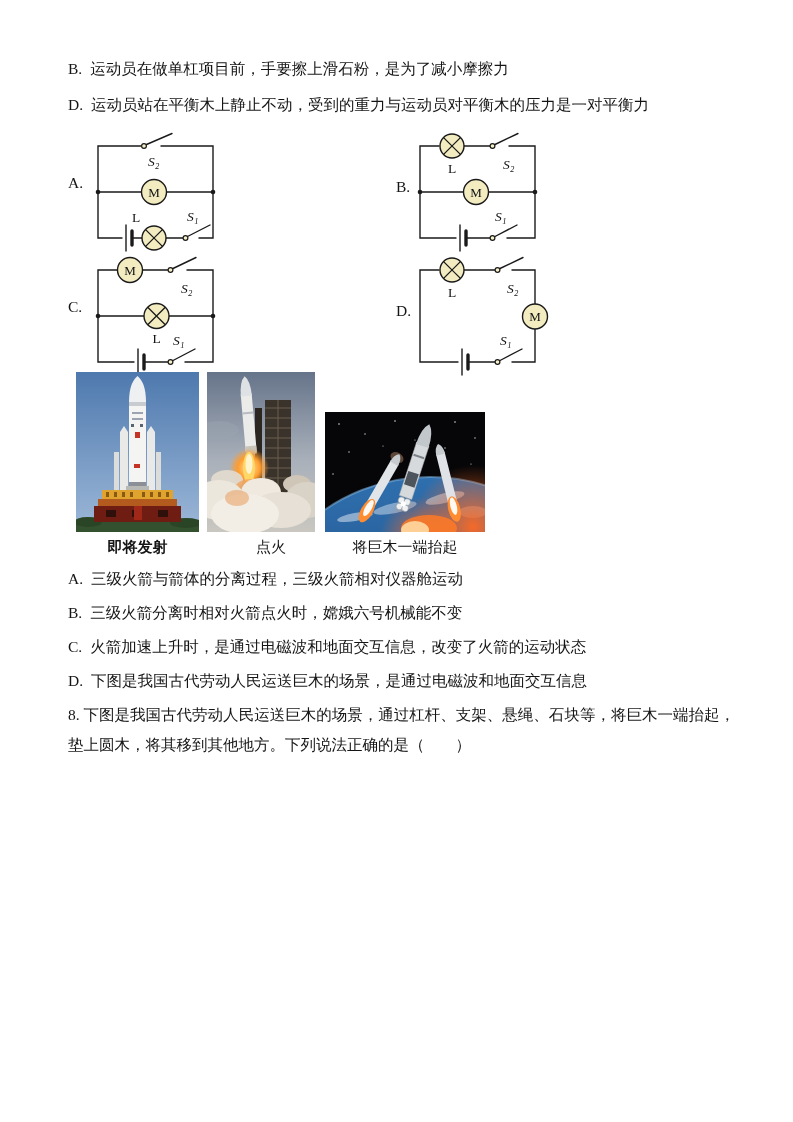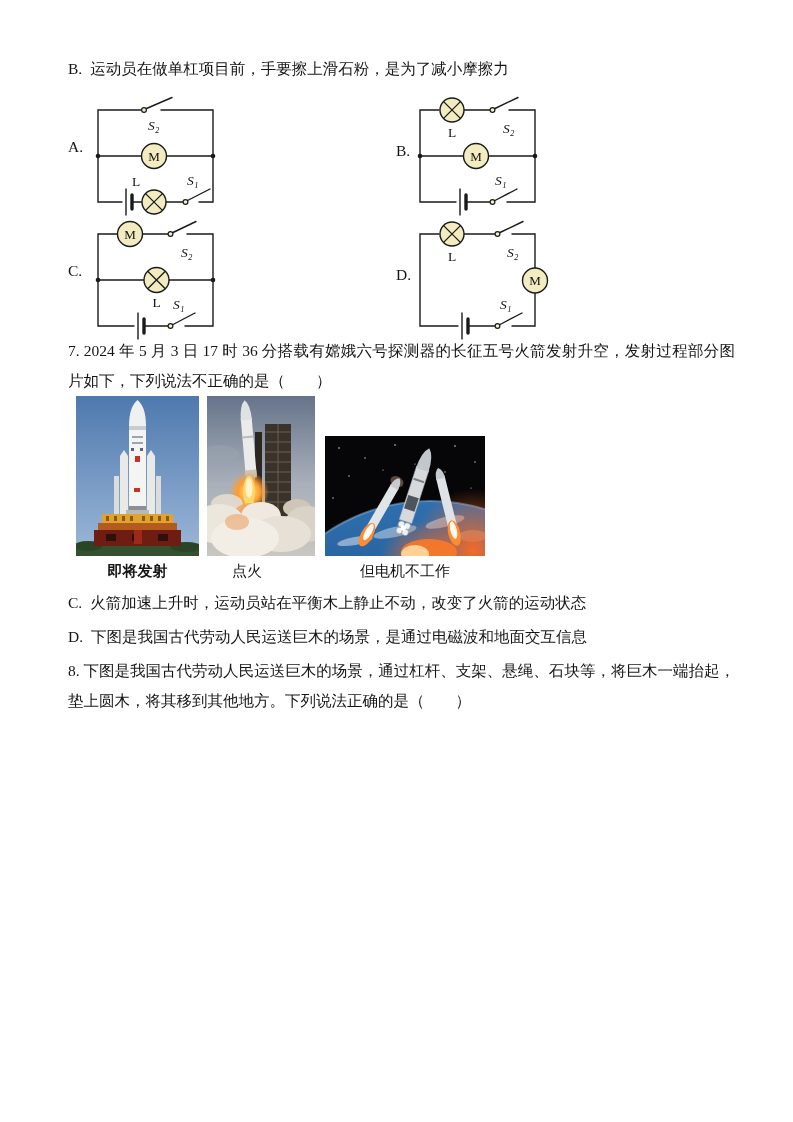--- a/index.html
+++ b/index.html
@@ -25,20 +25,21 @@
   .photo{position:absolute;display:block;}
   .caption{position:absolute;top:164px;font-size:15px;text-align:center;line-height:22px;}
 </style>
 </head>
 <body>
 
 <div class="page">
   <div class="content">
 
     <p class="opt"><span class="opt-label">B.</span><span>运动员在做单杠项目前，手要擦上滑石粉，是为了减小摩擦力</span></p>
+    <p class="opt"><span class="opt-label">D.</span><span>运动员站在平衡木上静止不动，受到的重力与运动员对平衡木的压力是一对平衡力</span></p>
 
 
     <div class="circuits">
 
       <span class="ckt-label" style="left:0;top:48px;">A.</span>
       <div class="ckt" style="left:18px;top:6px;">
         <svg width="150" height="120" viewBox="0 0 150 120">
           <g stroke="#1a1a1a" stroke-width="1.4" fill="none" stroke-linecap="round">
             <path d="M55,14 H12 V106 H36"></path>
             <line x1="40" y1="93" x2="40" y2="119"></line>
@@ -163,21 +164,20 @@
             <circle cx="127" cy="60.5" r="12.5" fill="#f3ecc1" stroke="#1a1a1a" stroke-width="1.4"></circle>
             <text class="sym" x="127" y="65">M</text>
           </g>
           <text class="cmp-lbl" x="44" y="41">L</text>
           <text class="sw-lbl" x="99" y="37">S₂</text>
           <text class="sw-lbl" x="92" y="89">S₁</text>
         </svg>
       </div>
     </div>
 
-    <p class="stem">7. 2024 年 5 月 3 日 17 时 36 分搭载有嫦娥六号探测器的长征五号火箭发射升空，发射过程部分图片如下，下列说法不正确的是（　　）</p>
 
     <div class="photos">
 
       <svg class="photo" style="left:8px;top:0;" width="123" height="160" viewBox="0 0 123 160">
         <defs>
           <linearGradient id="g1sky" x1="0" y1="0" x2="0" y2="1">
             <stop offset="0" stop-color="#4e79ae"></stop>
               <stop offset="1" stop-color="#9db8d8"></stop>
           </linearGradient>
         </defs>
@@ -331,23 +331,25 @@
           <circle cx="88.5" cy="90" r="3.2" fill="#eef0f2" stroke="#9aa0a6" stroke-width="0.7"></circle>
           <circle cx="82.5" cy="96.5" r="3.2" fill="#eef0f2" stroke="#9aa0a6" stroke-width="0.7"></circle>
           <circle cx="88.5" cy="96.5" r="3.2" fill="#eef0f2" stroke="#9aa0a6" stroke-width="0.7"></circle>
           <circle cx="85.5" cy="93" r="2.6" fill="#ffffff"></circle>
         </g>
         <ellipse cx="104" cy="116" rx="28" ry="13" fill="#ff7a26" opacity="0.85"></ellipse>
         <ellipse cx="90" cy="118" rx="14" ry="9" fill="#ffd9a2" opacity="0.9"></ellipse>
       </svg>
 
       <span class="caption" style="left:8px;width:123px;font-weight:bold;">即将发射</span>
-      <span class="caption" style="left:125px;width:108px;">点火</span>
-      <span class="caption" style="left:257px;width:160px;">但电机不工作</span>
+      <span class="caption" style="left:149px;width:108px;">点火</span>
+      <span class="caption" style="left:257px;width:160px;">将巨木一端抬起</span>
     </div>
 
-    <p class="opt7"><span class="opt-label">C.</span><span>火箭加速上升时，运动员站在平衡木上静止不动，改变了火箭的运动状态</span></p>
+    <p class="opt7"><span class="opt-label">A.</span><span>三级火箭与箭体的分离过程，三级火箭相对仪器舱运动</span></p>
+    <p class="opt7"><span class="opt-label">B.</span><span>三级火箭分离时相对火箭点火时，嫦娥六号机械能不变</span></p>
+    <p class="opt7"><span class="opt-label">C.</span><span>火箭加速上升时，是通过电磁波和地面交互信息，改变了火箭的运动状态</span></p>
     <p class="opt7"><span class="opt-label">D.</span><span>下图是我国古代劳动人民运送巨木的场景，是通过电磁波和地面交互信息</span></p>
 
     <p class="stem">8. 下图是我国古代劳动人民运送巨木的场景，通过杠杆、支架、悬绳、石块等，将巨木一端抬起，垫上圆木，将其移到其他地方。下列说法正确的是（　　）</p>
 
   </div>
 </div>
 
 </body></html>

